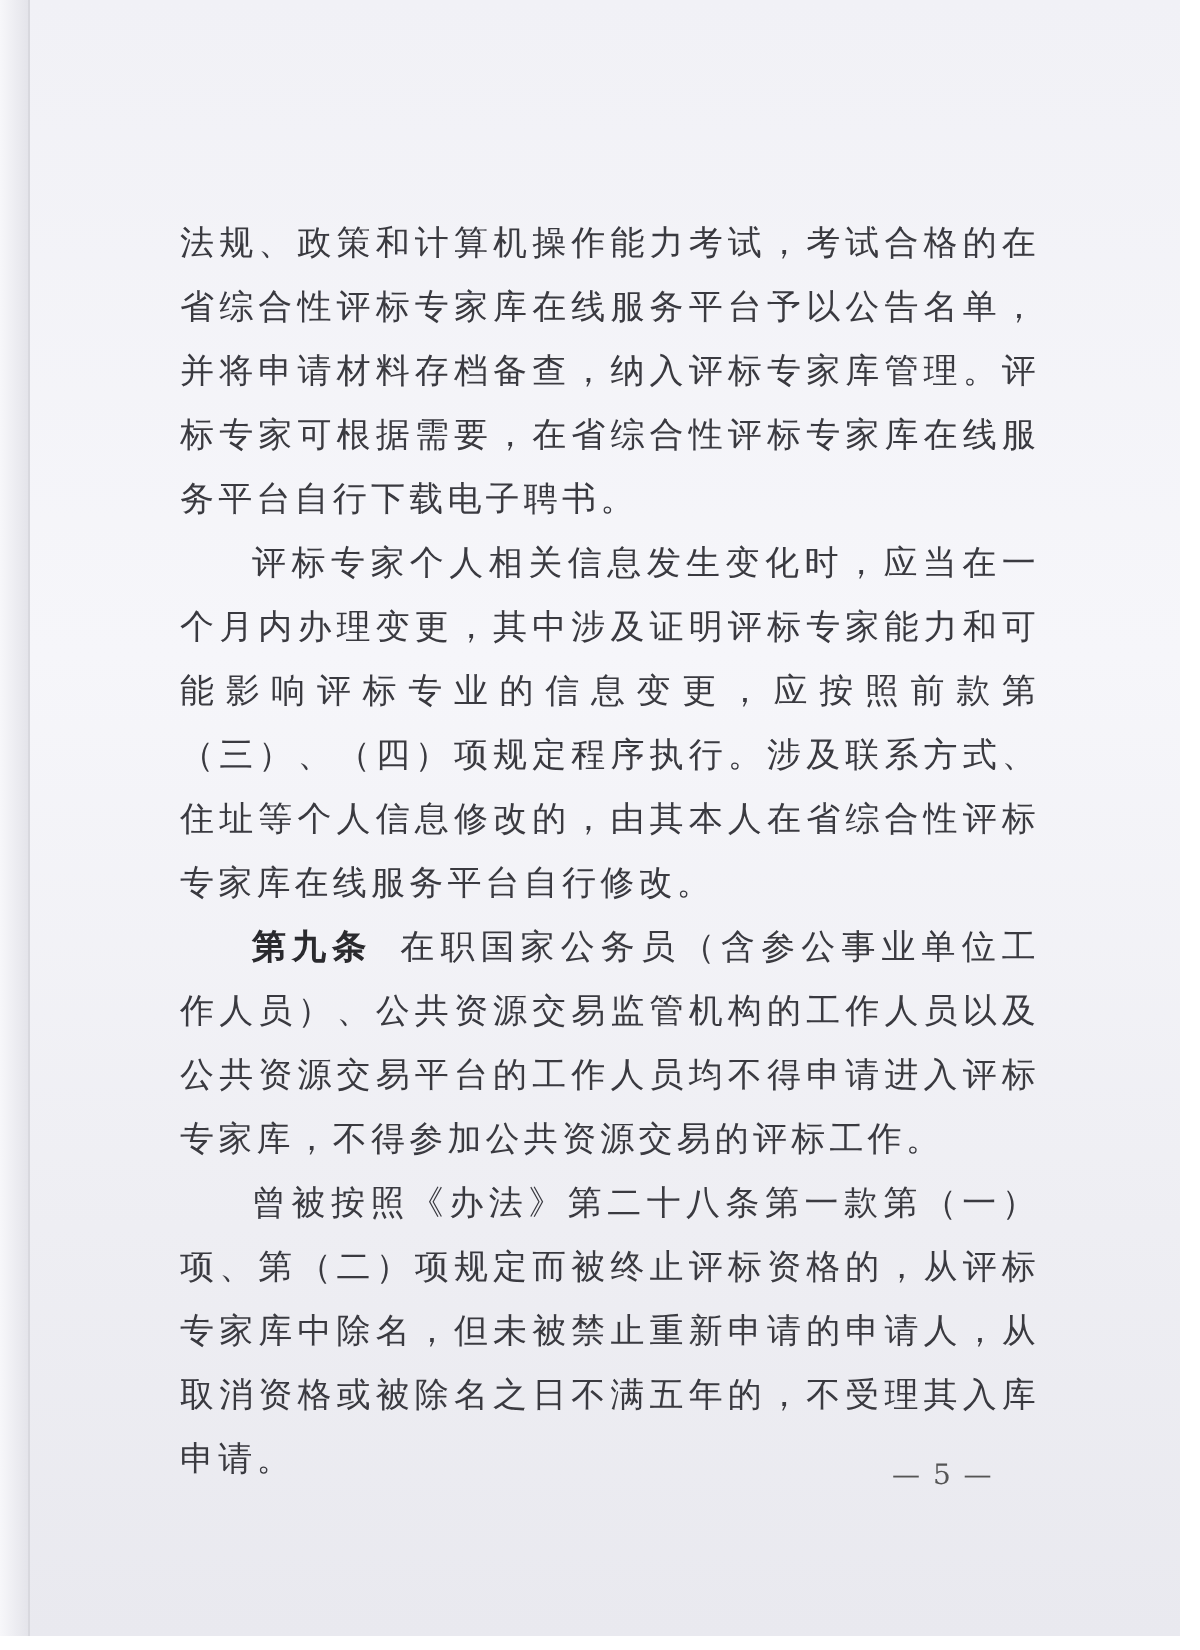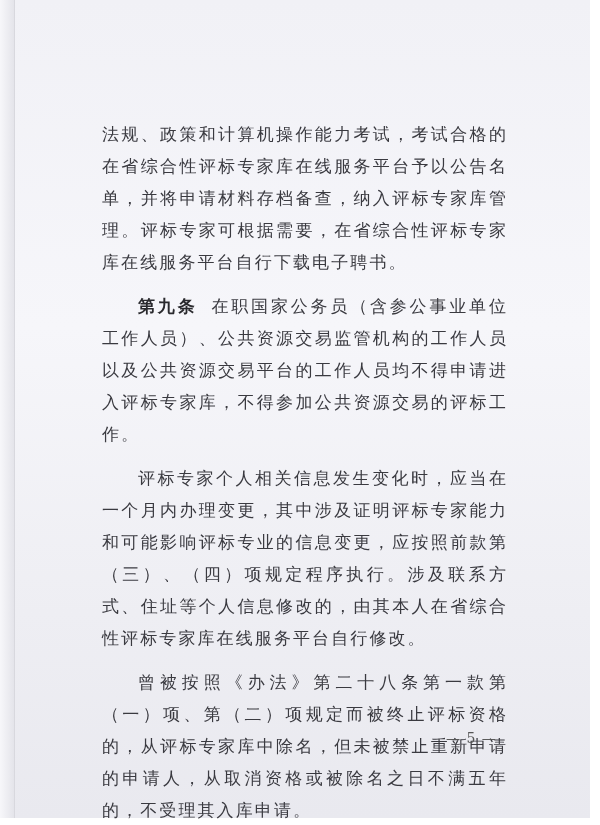--- a/index.html
+++ b/index.html
@@ -21,21 +21,21 @@
     position: absolute; left: 0; bottom: 0; width: 600px; height: 7px; background: #ffffff;
   }
   .fold {
     position: absolute; left: 0; top: 0; width: 14px; height: 825px;
     background: linear-gradient(90deg, #f7f7fa, #e4e4ea);
   }
   .body-text {
     position: absolute; left: 90px; top: 106px; width: 430px;
   }
   .para {
-    margin: 12px; color: #3a3a40;
+    margin: 0; color: #3a3a40;
     font-size: 17px; line-height: 32px; letter-spacing: 2.1px;
     text-align: justify;
   }
   .para.indent { text-indent: 36px; }
   .article-no { font-weight: bold; color: #2a2a2e; margin-right: 14px; }
   .page-number {
     position: absolute; left: 446px; top: 730px;
     font-size: 14px; color: #555; letter-spacing: 1px;
   }
 </style>
@@ -46,24 +46,24 @@
 <div class="page">
 </div>
 <div class="right-strip"></div>
 <div class="bottom-strip"></div>
 
 <div class="body-text">
   <p class="para">
     <span>法规、政策和计算机操作能力考试，考试合格的在省综合性评标专家库在线服务平台予以公告名单，并将申请材料存档备查，纳入评标专家库管理。评标专家可根据需要，在省综合性评标专家库在线服务平台自行下载电子聘书。</span>
   </p>
   <p class="para indent">
-    <span class="article-no">第九条</span><span>在职国家公务员（含参公事业单位工作人员）、公共资源交易监管机构的工作人员以及公共资源交易平台的工作人员均不得申请进入评标专家库，不得参加公共资源交易的评标工作。</span>
+    <span>评标专家个人相关信息发生变化时，应当在一个月内办理变更，其中涉及证明评标专家能力和可能影响评标专业的信息变更，应按照前款第（三）、（四）项规定程序执行。涉及联系方式、住址等个人信息修改的，由其本人在省综合性评标专家库在线服务平台自行修改。</span>
   </p>
   <p class="para indent">
-    <span>评标专家个人相关信息发生变化时，应当在一个月内办理变更，其中涉及证明评标专家能力和可能影响评标专业的信息变更，应按照前款第（三）、（四）项规定程序执行。涉及联系方式、住址等个人信息修改的，由其本人在省综合性评标专家库在线服务平台自行修改。</span>
+    <span class="article-no">第九条</span><span>在职国家公务员（含参公事业单位工作人员）、公共资源交易监管机构的工作人员以及公共资源交易平台的工作人员均不得申请进入评标专家库，不得参加公共资源交易的评标工作。</span>
   </p>
   <p class="para indent">
     <span>曾被按照《办法》第二十八条第一款第（一）项、第（二）项规定而被终止评标资格的，从评标专家库中除名，但未被禁止重新申请的申请人，从取消资格或被除名之日不满五年的，不受理其入库申请。</span>
   </p>
 
 </div>
 
 <div class="page-number">— 5 —</div>
 
 </body></html>

